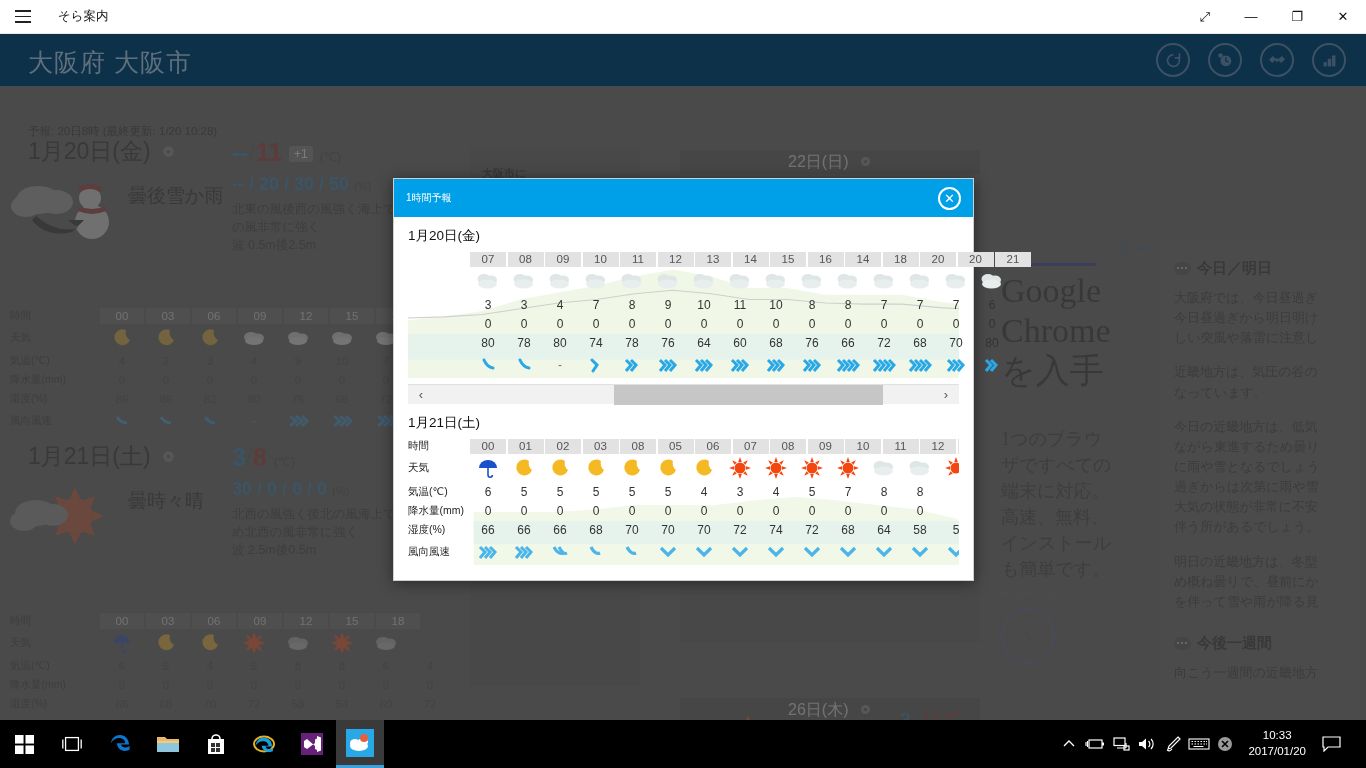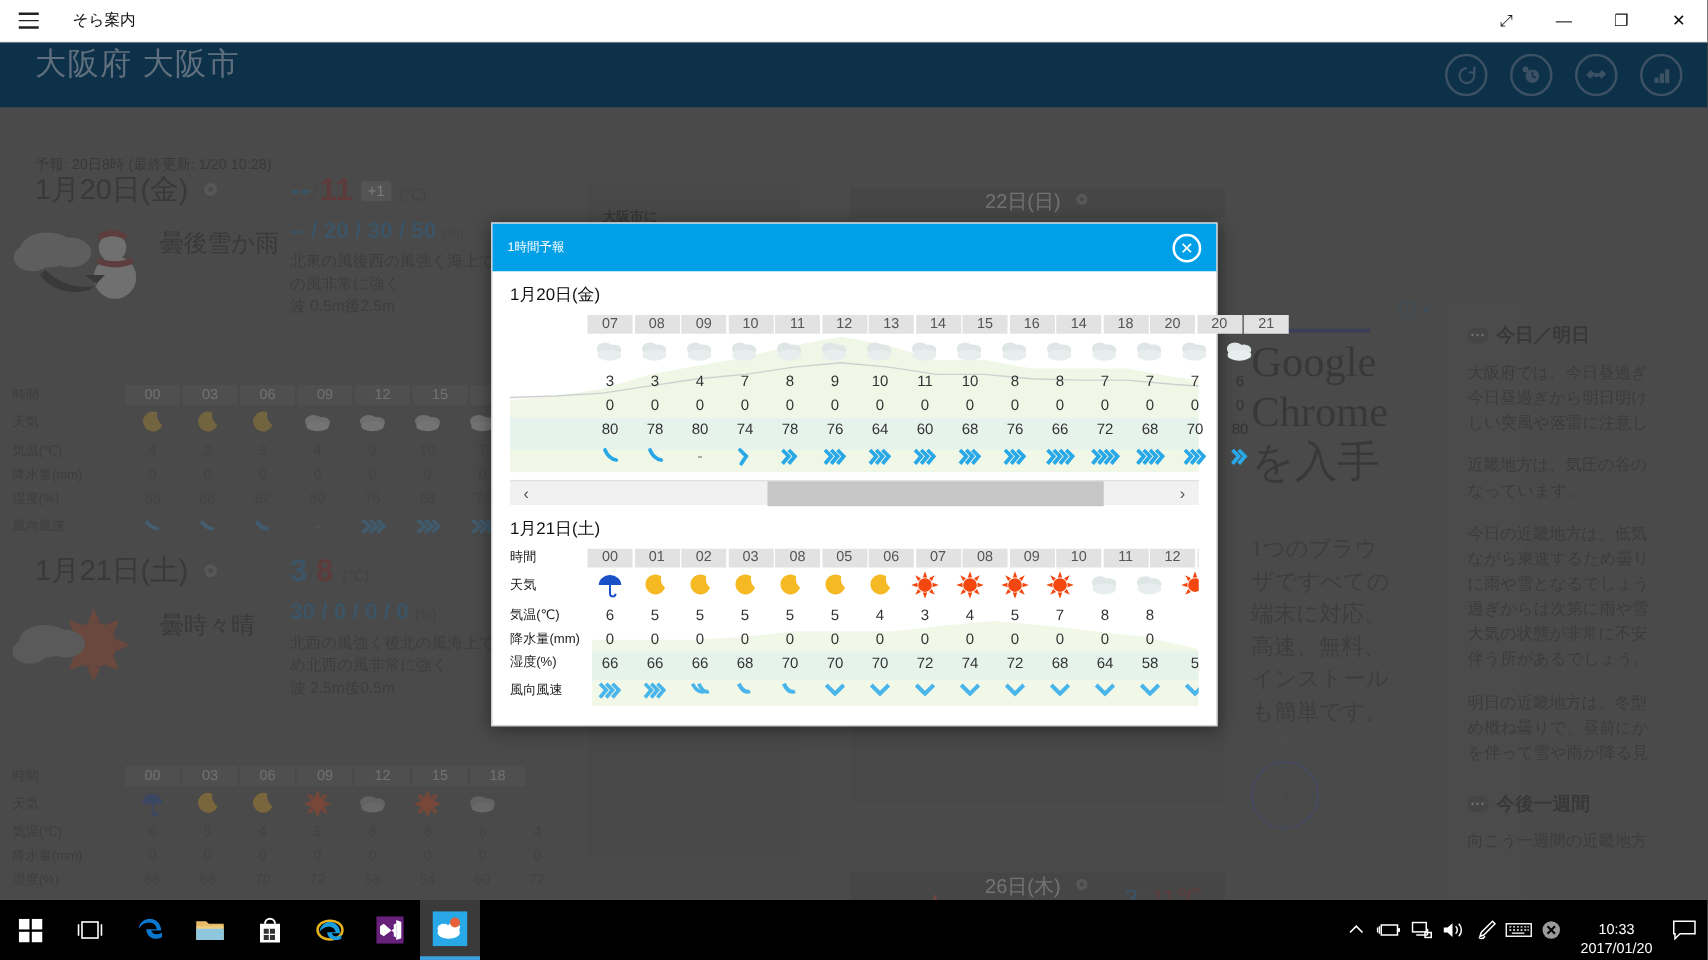--- a/index.html
+++ b/index.html
@@ -23,21 +23,21 @@
   .winctrls { margin-left:auto; display:flex; height:34px; }
   .winctrl { width:46px; height:34px; display:flex; align-items:center; justify-content:center;
              font-size:13px; color:#111; }
 
   
   .appheader {
     position:absolute; left:0; top:34px; width:1366px; height:52px;
     background:#0d3149;
   }
   .loc-title {
-    position:absolute; left:28px; top:0;
+    position:absolute; left:28px; top:12px;
     font-size:25px; color:#5f6f7d; letter-spacing:1px;
   }
   .hdr-icons { position:absolute; right:20px; top:9px; display:flex; gap:18px; }
   .hdr-icon {
     width:34px; height:34px; border-radius:50%;
     border:2px solid #3d5164; color:#3d5164;
     display:flex; align-items:center; justify-content:center;
     font-size:16px; line-height:1;
   }
   .hdr-icon svg { display:block; }
@@ -157,21 +157,21 @@
   .hs-track { flex:1; height:20px; position:relative; }
   .hs-thumb { position:absolute; left:36%; top:0; width:54%; height:20px; background:#c6c6c6; cursor:pointer; }
 
   
   .taskbar {
     position:absolute; left:0; bottom:0; width:1366px; height:48px;
     background:#000; display:flex; align-items:center;
   }
   .tb-item { width:48px; height:48px; display:flex; align-items:center; justify-content:center; cursor:pointer; }
   .tb-active { background:#3a3a3a; border-bottom:3px solid #3aa0e0; }
-  .tray { margin-left:auto; display:flex; align-items:flex-end; height:48px; padding-right:4px; }
+  .tray { margin-left:auto; display:flex; align-items:center; height:48px; padding-right:20px; }
   .tray-ic { width:26px; height:48px; display:flex; align-items:center; justify-content:center; color:#fff; font-size:13px; }
   .tray-clock { color:#fff; font-size:11.5px; text-align:center; line-height:1.35; padding:0 10px; }
   .tray-notif { width:30px; height:48px; display:flex; align-items:center; justify-content:center; color:#fff; }
 </style>
 </head>
 <body>
 
 <div class="titlebar">
   <div class="hamburger">
     <div class="hamburger-wrap">

